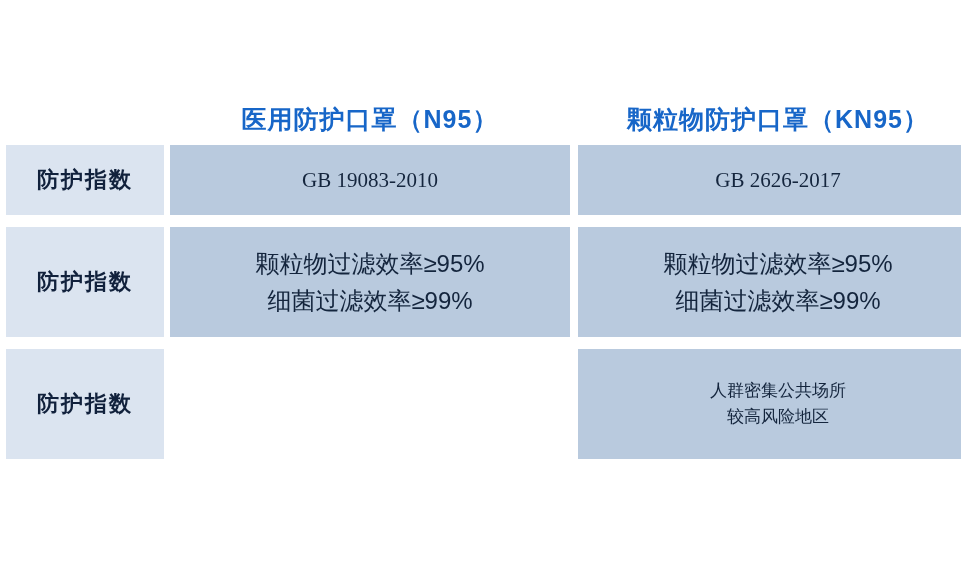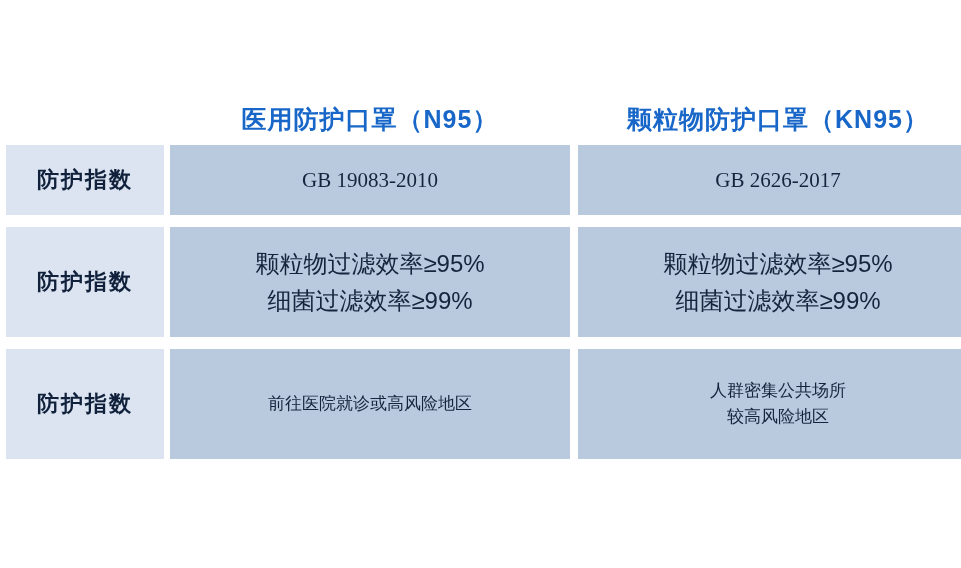--- a/index.html
+++ b/index.html
@@ -118,23 +118,20 @@
         <div class="line size-mid">细菌过滤效率≥99%</div>
       </div>
       <div class="data-cell c2">
         <div class="line size-mid">颗粒物过滤效率≥95%</div>
         <div class="line size-mid">细菌过滤效率≥99%</div>
       </div>
     </div>
 
     <div class="row r3">
       <div class="label-cell">防护指数</div>
-      <div class="data-cell c1">
-        <div class="line size-small">前往医院就诊或高风险地区</div>
-      </div>
       <div class="data-cell c2">
         <div class="line size-small">人群密集公共场所</div>
         <div class="line size-small">较高风险地区</div>
       </div>
     </div>
 
   </div>
 </div>
 
 </body></html>

